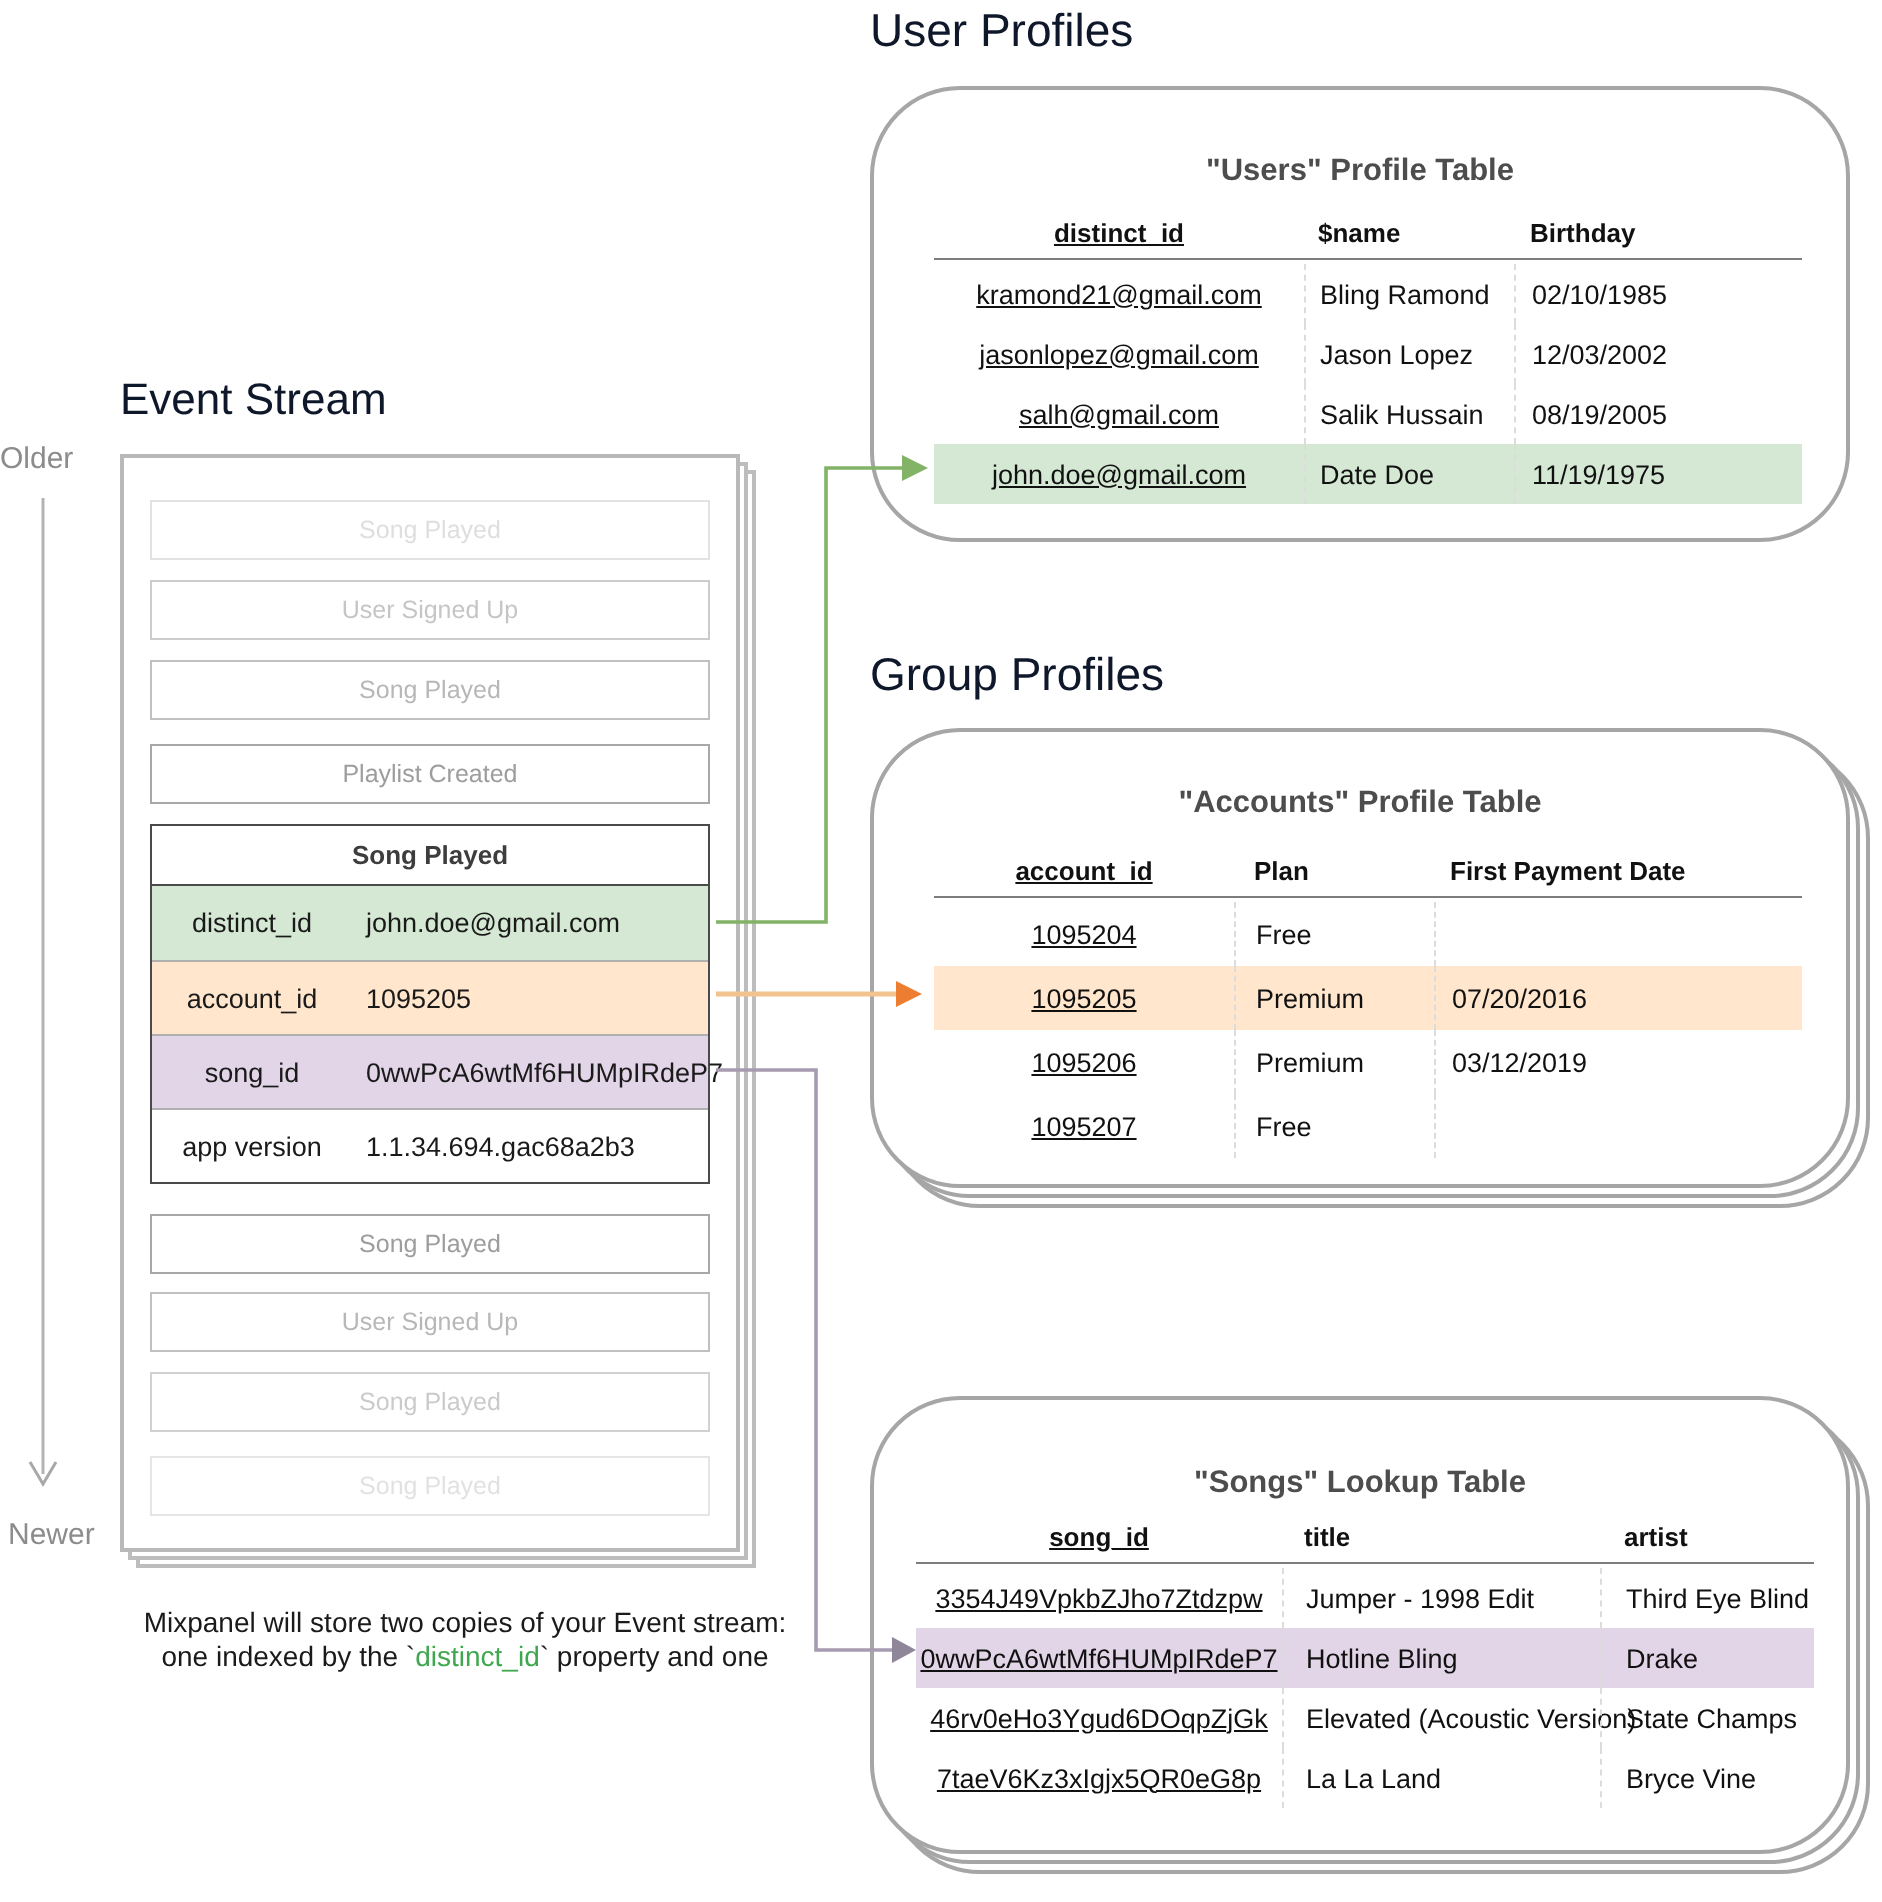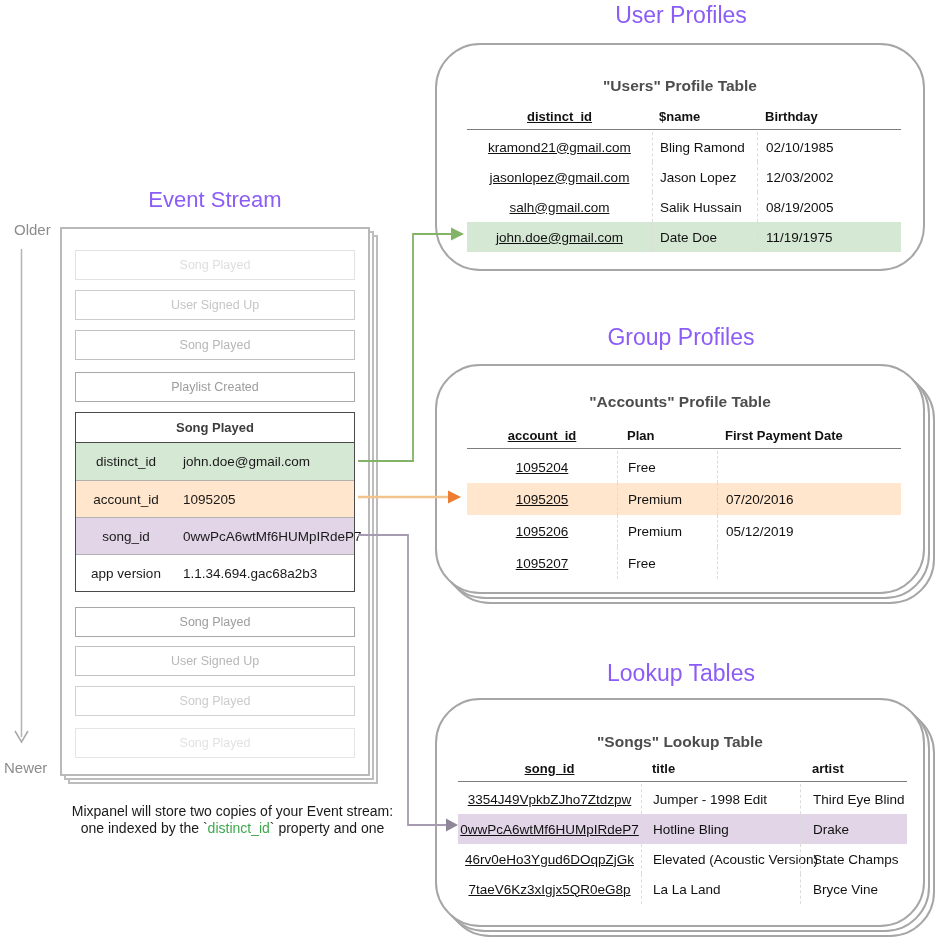--- a/index.html
+++ b/index.html
@@ -1,25 +1,25 @@
 <!DOCTYPE html>
 <html><head>
 <meta charset="utf-8">
 <style>
   html,body{margin:0;padding:0;background:#fff;}
   #canvas{position:relative;width:941px;height:951px;background:#fff;overflow:hidden;
           font-family:"Liberation Sans","DejaVu Sans",sans-serif;color:#1a1a1a;}
 
-  .sec-title{position:absolute;font-size:23px;color:#8b5cf6;text-align:center;white-space:nowrap;}
+  .sec-title{position:absolute;font-size:23px;color:#0f172a;white-space:nowrap;}
   #t-event{left:60px;top:187px;width:310px;font-size:22px;}
   #t-users{left:435px;top:2px;width:492px;}
   #t-groups{left:435px;top:324px;width:492px;}
   #t-lookup{left:435px;top:660px;width:492px;}
 
-  #older{position:absolute;left:14px;top:221px;font-size:15px;color:#8c8c8c;}
+  #older{position:absolute;left:0;top:221px;font-size:15px;color:#8c8c8c;}
   #newer{position:absolute;left:4px;top:759px;font-size:15px;color:#8c8c8c;}
 
   
   #es-wrap{position:absolute;left:60px;top:227px;width:310px;height:549px;}
   .sq-layer{position:absolute;inset:0;background:#fff;border:2px solid #bdbdbd;box-sizing:border-box;}
   .sq-layer.l1{transform:translate(4px,4px);}
   .sq-layer.l2{transform:translate(8px,8px);}
   #es-main{position:absolute;inset:0;background:#fff;border:2px solid #b9b9b9;box-sizing:border-box;}
 
   .event-box{height:30px;margin-left:13px;margin-right:13px;border:1px solid #9a9a9a;background:#fff;
@@ -186,32 +186,31 @@
             <div class="cell c2"></div>
           </div>
           <div class="trow hl" style="background: rgb(255, 230, 204);">
             <div class="cell c0 key">1095205</div>
             <div class="cell c1">Premium</div>
             <div class="cell c2">07/20/2016</div>
           </div>
           <div class="trow">
             <div class="cell c0 key">1095206</div>
             <div class="cell c1">Premium</div>
-            <div class="cell c2">05/12/2019</div>
+            <div class="cell c2">03/12/2019</div>
           </div>
           <div class="trow">
             <div class="cell c0 key">1095207</div>
             <div class="cell c1">Free</div>
             <div class="cell c2"></div>
           </div>
         </div>
     </div>
   </div>
 
-  <div class="sec-title" id="t-lookup">Lookup Tables</div>
   <div class="card-wrap" id="songs-card">
     <div class="card-layer l2"></div>
     <div class="card-layer l1"></div>
     <div class="card">
       <div class="card-title">"Songs" Lookup Table</div>
       <div class="tbl" id="songs-table">
           <div class="trow thead">
             <div class="cell h c0 key">song_id</div>
             <div class="cell h c1">title</div>
             <div class="cell h c2">artist</div>

